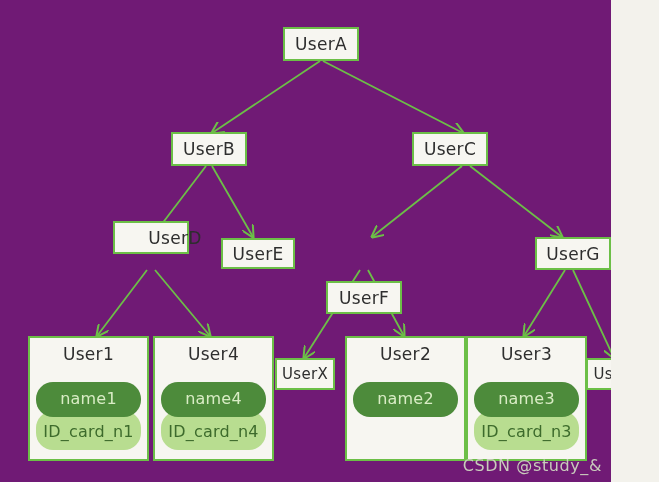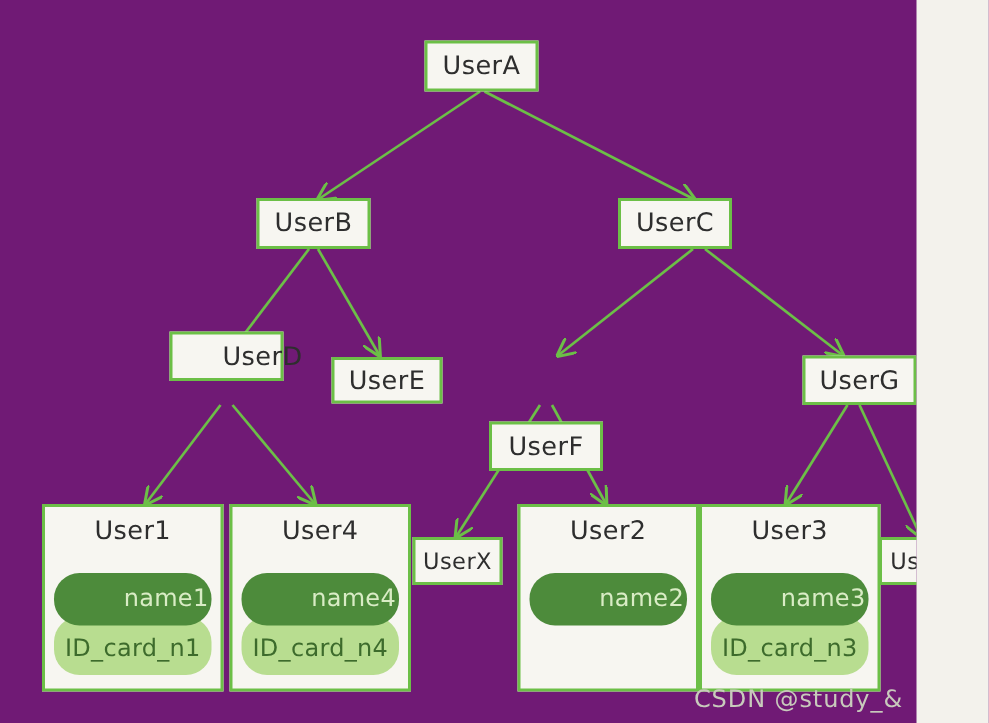--- a/index.html
+++ b/index.html
@@ -68,21 +68,20 @@
     line-height: 1;
     padding: 9px 2px 10px 2px;
     letter-spacing: 0.2px;
   }
   .pill-dark {
     background: #4d8b3b;
     color: #d9ecc5;
     margin-bottom: -6px;
     position: relative;
     z-index: 2;
-    text-align: right;
   }
   .pill-light {
     background: #b8dd90;
     color: #3d6b2c;
     position: relative;
     z-index: 1;
     padding-top: 13px;
   }
   .watermark {
     position: absolute;

